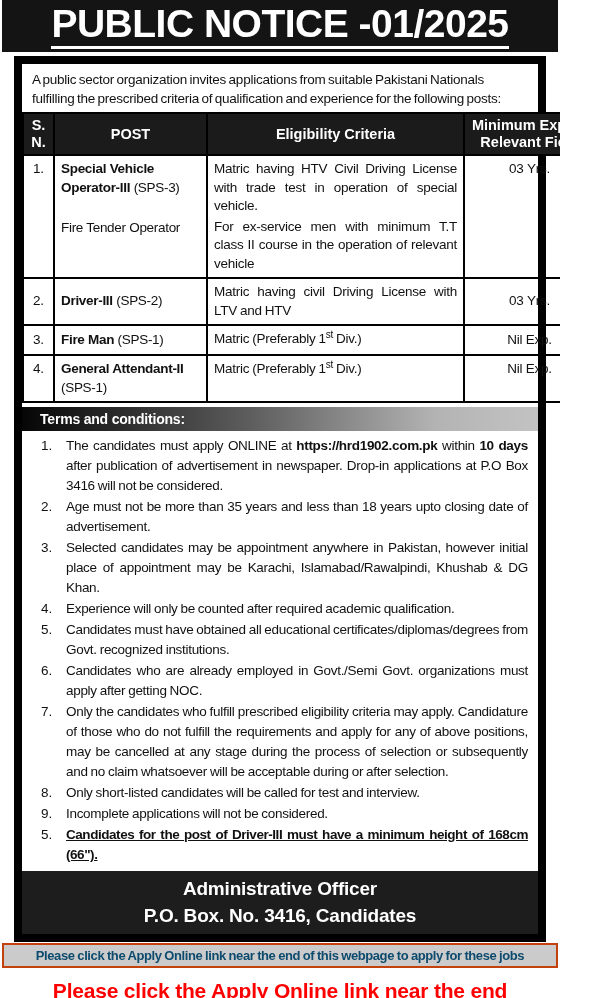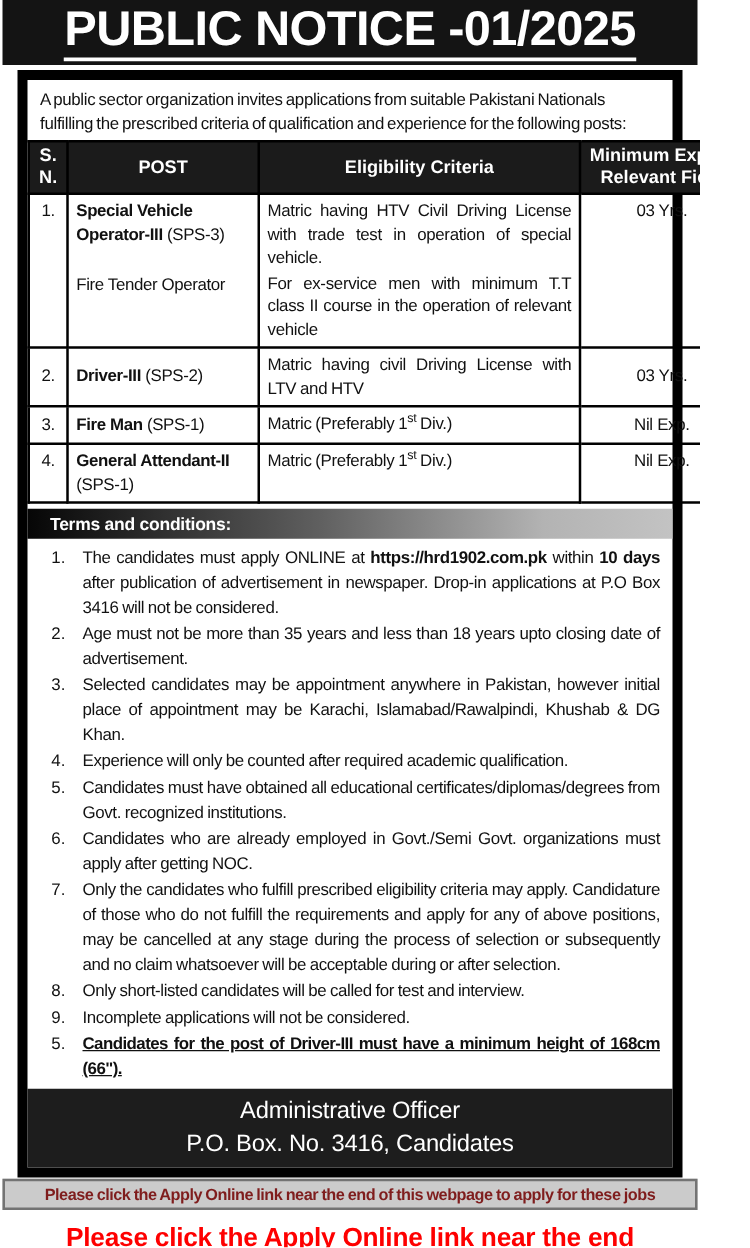--- a/index.html
+++ b/index.html
@@ -39,25 +39,25 @@
   
   .terms-list { padding:5px 8px 5px 4px; }
   .term { display:flex; margin-bottom:1px; }
   .term .num { flex:0 0 40px; padding-left:15px; box-sizing:border-box; font-size:13.5px; line-height:20px; }
   .term .txt { flex:1; font-size:13.5px; line-height:20px; letter-spacing:-0.3px; word-spacing:-0.5px;
                text-align:justify; padding-right:2px; }
   .term .txt b { letter-spacing:-0.3px; }
   .u-bold { font-weight:bold; text-decoration:underline; letter-spacing:-0.45px; }
 
   
-  .footer-black { background:#1d1d1d; color:#fff; text-align:center; font-weight:normal;
+  .footer-black { background:#1d1d1d; color:#fff; text-align:center; font-weight:bold;
                   font-size:19px; line-height:27px; padding:4px 0 5px; letter-spacing:-0.2px; }
 
   
-  .strip { margin:1px 2px 0; border:2px solid #737373; background:#cbcbcb; text-align:center; color:#7f1d1d;
+  .strip { margin:1px 2px 0; border:2px solid #c2410c; background:#cbcbcb; text-align:center; color:#0c4a6e;
            font-weight:bold; font-size:13px; letter-spacing:-0.4px; word-spacing:-0.5px; line-height:19px; padding:1px 0; }
 
   
   .note { margin-top:10px; text-align:center; color:#fe0000; font-weight:bold;
           font-size:21px; line-height:26px; letter-spacing:-0.2px; }
 </style>
 </head>
 <body>
 
 <div class="page">

